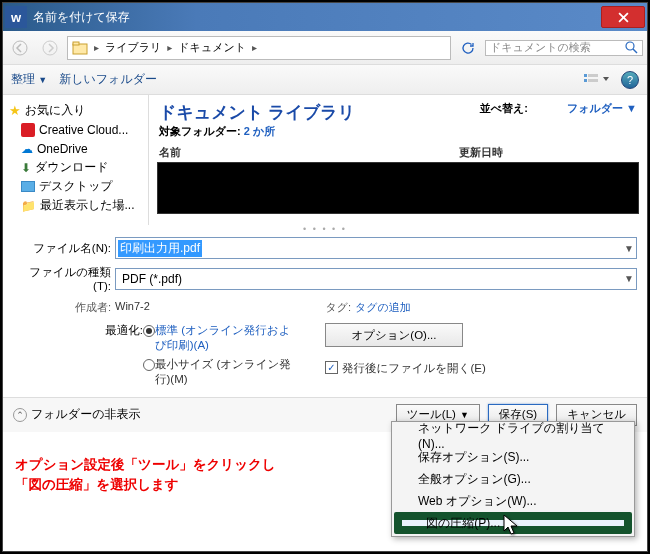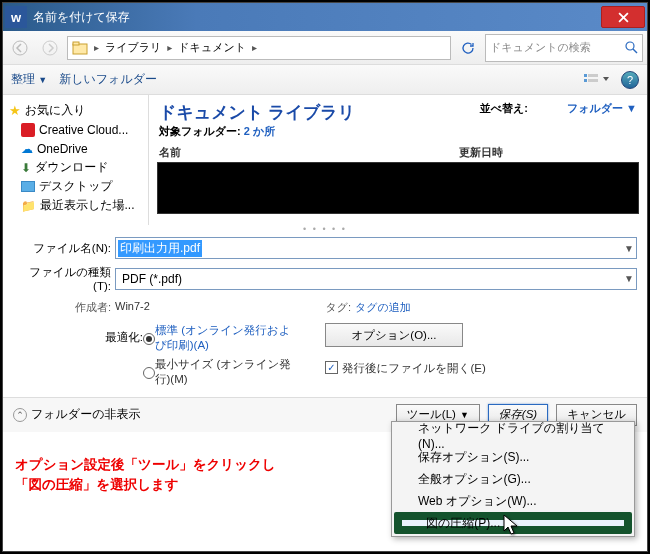--- a/index.html
+++ b/index.html
@@ -10,21 +10,21 @@
 .title-text { color: #fff; font-size: 12px; margin-left: 6px; flex: 1; }
 .close-btn { width: 44px; height: 22px; background: #d32f2f; border: 1px solid #aa2020; color: #fff; display: flex; align-items: center; justify-content: center; border-radius: 2px; cursor: pointer; }
 .close-btn svg { width: 11px; height: 11px; }
 .nav-row { height: 34px; background: linear-gradient(to bottom, #fafafa, #eee); border-bottom: 1px solid #ddd; display: flex; align-items: center; padding: 0 4px; gap: 4px; }
 .nav-btn { width: 26px; height: 26px; border: 1px solid transparent; border-radius: 3px; display: flex; align-items: center; justify-content: center; color: #888; }
 .nav-btn.dis { color: #ccc; }
 .breadcrumb { flex: 1; height: 24px; border: 1px solid #bbb; background: #fff; display: flex; align-items: center; font-size: 11px; }
 .bc-icon { width: 20px; height: 20px; margin: 0 2px; display: flex; align-items: center; justify-content: center; }
 .bc-part { padding: 0 4px; display: flex; align-items: center; height: 100%; }
 .bc-arrow { color: #555; font-size: 10px; padding: 0 2px; }
-.search-box { width: 158px; height: 28px; border: 1px solid #bbb; background: #fff; font-size: 11px; padding: 0 4px; color: #888; display: flex; align-items: center; justify-content: space-between; }
+.search-box { width: 158px; height: 16px; border: 1px solid #bbb; background: #fff; font-size: 11px; padding: 0 4px; color: #888; display: flex; align-items: center; justify-content: space-between; }
 .toolbar-row { height: 30px; background: linear-gradient(to bottom, #fafafa, #eee); border-bottom: 1px solid #ddd; display: flex; align-items: center; padding: 0 8px; gap: 12px; font-size: 12px; }
 .tool-link { color: #1a4a8a; cursor: pointer; }
 .spacer { flex: 1; }
 .help-btn { width: 18px; height: 18px; border-radius: 50%; background: linear-gradient(to bottom, #5ab, #269); color: #fff; font-size: 11px; display: flex; align-items: center; justify-content: center; border: 1px solid #247; }
 .body-row { display: flex; height: 130px; }
 .sidebar { width: 145px; background: #fff; padding: 6px 0; font-size: 12px; overflow: hidden; }
 .side-item { display: flex; align-items: center; height: 19px; padding: 0 6px 0 18px; cursor: pointer; gap: 4px; }
 .side-item.fav { padding-left: 6px; }
 .star { color: #f5c518; font-size: 13px; }
 .cc { width: 14px; height: 14px; background: #da1d25; border-radius: 2px; }
@@ -50,33 +50,33 @@
 .combo { flex: 1; height: 22px; border: 1px solid #7a9ac0; background: #fff; display: flex; align-items: center; padding: 0 2px; position: relative; }
 .combo-sel { background: #3399ff; color: #fff; padding: 0 2px; font-size: 12px; }
 .combo-text { padding: 0 4px; font-size: 12px; }
 .combo-arrow { position: absolute; right: 2px; font-size: 10px; color: #555; }
 .meta-row { display: flex; font-size: 11px; color: #555; padding: 2px 0 6px; }
 .meta-label { width: 102px; text-align: right; padding-right: 4px; }
 .meta-val { color: #333; }
 .meta-link { color: #2060c0; }
 .opt-area { display: flex; padding: 0 10px 10px 90px; font-size: 11.5px; gap: 30px; }
 .opt-col { display: flex; flex-direction: column; gap: 4px; }
-.radio-row { display: flex; align-items: center; }
+.radio-row { display: flex; align-items: flex-start; }
 .radio { width: 12px; height: 12px; border: 1px solid #666; border-radius: 50%; margin-top: 2px; display: flex; align-items: center; justify-content: center; flex-shrink: 0; }
 .radio.checked::after { content: ''; width: 6px; height: 6px; background: #333; border-radius: 50%; }
 .opt-label { color: #333; max-width: 140px; line-height: 1.3; }
 .opt-link { color: #2060c0; }
 .opt-btn { width: 138px; height: 24px; border: 1px solid #888; background: linear-gradient(to bottom, #fafafa, #e8e8e8); font-size: 11.5px; cursor: pointer; margin-bottom: 10px; }
 .check-row { display: flex; align-items: flex-start; gap: 4px; }
 .checkbox { width: 13px; height: 13px; border: 1px solid #666; background: #fff; display: flex; align-items: center; justify-content: center; font-size: 10px; color: #2060c0; flex-shrink: 0; }
 .footer { display: flex; align-items: center; padding: 6px 10px; border-top: 1px solid #ddd; background: #f7f7f7; gap: 8px; }
 .expand { display: flex; align-items: center; gap: 4px; font-size: 12px; cursor: pointer; }
 .expand-icon { width: 14px; height: 14px; border: 1px solid #999; border-radius: 50%; display: flex; align-items: center; justify-content: center; font-size: 9px; color: #555; }
 .btn { height: 22px; border: 1px solid #888; background: linear-gradient(to bottom, #fafafa, #e8e8e8); font-size: 11.5px; padding: 0 10px; cursor: pointer; display: flex; align-items: center; gap: 4px; justify-content: center; }
-.btn.primary { border: 1px solid #2a6ac0; box-shadow: 0 0 2px rgba(42,106,192,0.6); font-style: italic; }
+.btn.primary { border: 1px solid #2a6ac0; box-shadow: 0 0 2px rgba(42,106,192,0.6); }
 .dropdown-arrow { font-size: 9px; }
 .menu { position: absolute; top: 421px; left: 391px; width: 244px; background: #f4f4f4; border: 1px solid #999; box-shadow: 2px 2px 6px rgba(0,0,0,0.3); padding: 2px; font-size: 12px; z-index: 100; }
 .menu-item { height: 22px; display: flex; align-items: center; padding: 0 8px 0 24px; cursor: pointer; }
 .menu-item.hl { border: 8px solid #14532d; background: #eaf2fc; border-radius: 2px; }
 .cursor { position: absolute; top: 514px; left: 503px; z-index: 200; pointer-events: none; }
 .cursor svg { width: 18px; height: 24px; filter: drop-shadow(1px 1px 1px rgba(0,0,0,0.5)); }
 .caption { position: absolute; top: 455px; left: 15px; color: #e00; font-size: 13.5px; font-weight: bold; line-height: 1.5; z-index: 50; text-shadow: 1px 0 #fff, -1px 0 #fff, 0 1px #fff, 0 -1px #fff; }
 </style>
 </head>
 <body>

